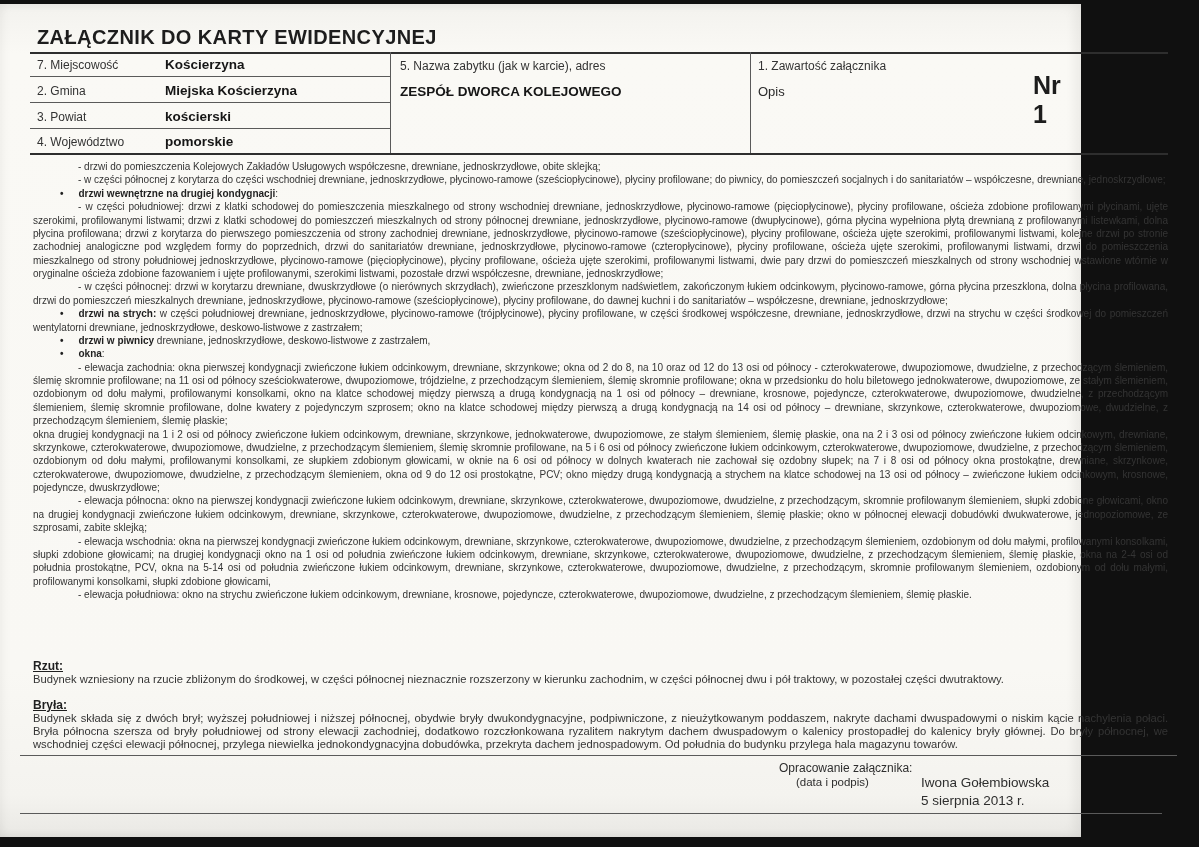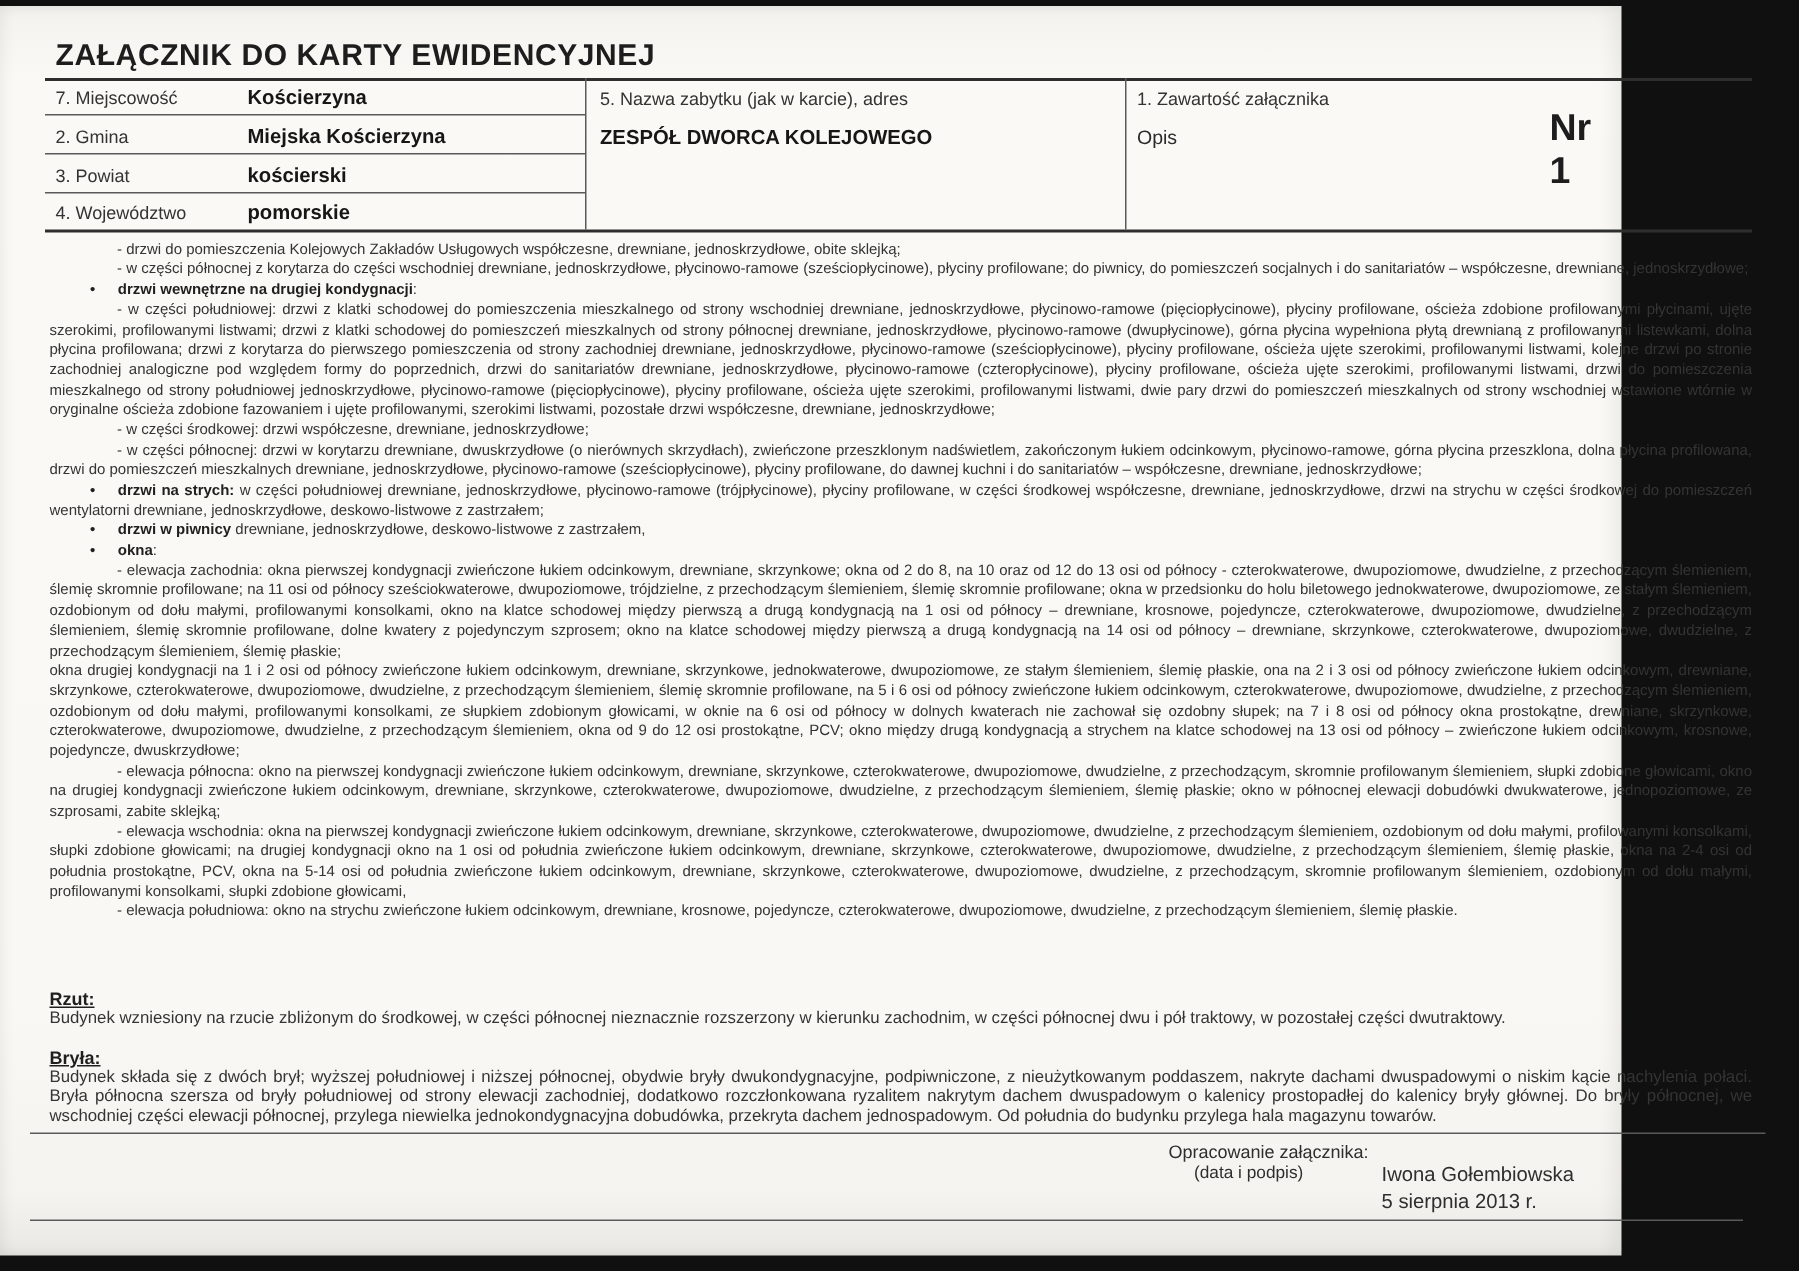--- a/index.html
+++ b/index.html
@@ -59,21 +59,20 @@
   <div class="abs fvalue" style="left:400px;top:80px;">ZESPÓŁ DWORCA KOLEJOWEGO</div>
 
   <div class="abs cell-label" style="left:758px;top:55px;">1. Zawartość załącznika</div>
   <div class="abs" style="left:758px;top:80px;font-size:13px;color:#2b2b2b;">Opis</div>
 
   <div class="abs body-text">
     <p class="para dash">- drzwi do pomieszczenia Kolejowych Zakładów Usługowych współczesne, drewniane, jednoskrzydłowe, obite sklejką;</p>
     <p class="para dash">- w części północnej z korytarza do części wschodniej drewniane, jednoskrzydłowe, płycinowo-ramowe (sześciopłycinowe), płyciny profilowane; do piwnicy, do pomieszczeń socjalnych i do sanitariatów – współczesne, drewniane, jednoskrzydłowe;</p>
     <p class="para bullet"><span class="blt">•</span><span class="lead">drzwi wewnętrzne na drugiej kondygnacji</span><span>:</span></p>
     <p class="para dash">- w części południowej: drzwi z klatki schodowej do pomieszczenia mieszkalnego od strony wschodniej drewniane, jednoskrzydłowe, płycinowo-ramowe (pięciopłycinowe), płyciny profilowane, ościeża zdobione profilowanymi płycinami, ujęte szerokimi, profilowanymi listwami; drzwi z klatki schodowej do pomieszczeń mieszkalnych od strony północnej drewniane, jednoskrzydłowe, płycinowo-ramowe (dwupłycinowe), górna płycina wypełniona płytą drewnianą z profilowanymi listewkami, dolna płycina profilowana; drzwi z korytarza do pierwszego pomieszczenia od strony zachodniej drewniane, jednoskrzydłowe, płycinowo-ramowe (sześciopłycinowe), płyciny profilowane, ościeża ujęte szerokimi, profilowanymi listwami, kolejne drzwi po stronie zachodniej analogiczne pod względem formy do poprzednich, drzwi do sanitariatów drewniane, jednoskrzydłowe, płycinowo-ramowe (czteropłycinowe), płyciny profilowane, ościeża ujęte szerokimi, profilowanymi listwami, drzwi do pomieszczenia mieszkalnego od strony południowej jednoskrzydłowe, płycinowo-ramowe (pięciopłycinowe), płyciny profilowane, ościeża ujęte szerokimi, profilowanymi listwami, dwie pary drzwi do pomieszczeń mieszkalnych od strony wschodniej wstawione wtórnie w oryginalne ościeża zdobione fazowaniem i ujęte profilowanymi, szerokimi listwami, pozostałe drzwi współczesne, drewniane, jednoskrzydłowe;</p>
-    <p class="para dash">- w części środkowej: drzwi współczesne, drewniane, jednoskrzydłowe;</p>
     <p class="para dash">- w części północnej: drzwi w korytarzu drewniane, dwuskrzydłowe (o nierównych skrzydłach), zwieńczone przeszklonym nadświetlem, zakończonym łukiem odcinkowym, płycinowo-ramowe, górna płycina przeszklona, dolna płycina profilowana, drzwi do pomieszczeń mieszkalnych drewniane, jednoskrzydłowe, płycinowo-ramowe (sześciopłycinowe), płyciny profilowane, do dawnej kuchni i do sanitariatów – współczesne, drewniane, jednoskrzydłowe;</p>
     <p class="para bullet"><span class="blt">•</span><span class="lead">drzwi na strych:</span><span> w części południowej drewniane, jednoskrzydłowe, płycinowo-ramowe (trójpłycinowe), płyciny profilowane, w części środkowej współczesne, drewniane, jednoskrzydłowe, drzwi na strychu w części środkowej do pomieszczeń wentylatorni drewniane, jednoskrzydłowe, deskowo-listwowe z zastrzałem;</span></p>
     <p class="para bullet"><span class="blt">•</span><span class="lead">drzwi w piwnicy</span><span> drewniane, jednoskrzydłowe, deskowo-listwowe z zastrzałem,</span></p>
     <p class="para bullet"><span class="blt">•</span><span class="lead">okna</span><span>:</span></p>
     <p class="para dash">- elewacja zachodnia: okna pierwszej kondygnacji zwieńczone łukiem odcinkowym, drewniane, skrzynkowe; okna od 2 do 8, na 10 oraz od 12 do 13 osi od północy - czterokwaterowe, dwupoziomowe, dwudzielne, z przechodzącym ślemieniem, ślemię skromnie profilowane; na 11 osi od północy sześciokwaterowe, dwupoziomowe, trójdzielne, z przechodzącym ślemieniem, ślemię skromnie profilowane; okna w przedsionku do holu biletowego jednokwaterowe, dwupoziomowe, ze stałym ślemieniem, ozdobionym od dołu małymi, profilowanymi konsolkami, okno na klatce schodowej między pierwszą a drugą kondygnacją na 1 osi od północy – drewniane, krosnowe, pojedyncze, czterokwaterowe, dwupoziomowe, dwudzielne, z przechodzącym ślemieniem, ślemię skromnie profilowane, dolne kwatery z pojedynczym szprosem; okno na klatce schodowej między pierwszą a drugą kondygnacją na 14 osi od północy – drewniane, skrzynkowe, czterokwaterowe, dwupoziomowe, dwudzielne, z przechodzącym ślemieniem, ślemię płaskie;</p>
     <p class="para plain">okna drugiej kondygnacji na 1 i 2 osi od północy zwieńczone łukiem odcinkowym, drewniane, skrzynkowe, jednokwaterowe, dwupoziomowe, ze stałym ślemieniem, ślemię płaskie, ona na 2 i 3 osi od północy zwieńczone łukiem odcinkowym, drewniane, skrzynkowe, czterokwaterowe, dwupoziomowe, dwudzielne, z przechodzącym ślemieniem, ślemię skromnie profilowane, na 5 i 6 osi od północy zwieńczone łukiem odcinkowym, czterokwaterowe, dwupoziomowe, dwudzielne, z przechodzącym ślemieniem, ozdobionym od dołu małymi, profilowanymi konsolkami, ze słupkiem zdobionym głowicami, w oknie na 6 osi od  północy w dolnych kwaterach nie zachował się ozdobny słupek; na 7 i 8 osi od północy okna prostokątne, drewniane, skrzynkowe, czterokwaterowe, dwupoziomowe, dwudzielne, z przechodzącym ślemieniem, okna od 9 do 12 osi prostokątne, PCV; okno między drugą kondygnacją a strychem na klatce schodowej na 13 osi od północy – zwieńczone łukiem odcinkowym, krosnowe, pojedyncze, dwuskrzydłowe;</p>
     <p class="para dash">- elewacja północna: okno na pierwszej kondygnacji zwieńczone łukiem odcinkowym, drewniane, skrzynkowe, czterokwaterowe, dwupoziomowe, dwudzielne, z przechodzącym, skromnie profilowanym ślemieniem, słupki zdobione głowicami, okno na drugiej kondygnacji zwieńczone łukiem odcinkowym, drewniane, skrzynkowe, czterokwaterowe, dwupoziomowe, dwudzielne, z przechodzącym ślemieniem, ślemię płaskie; okno w północnej elewacji dobudówki dwukwaterowe, jednopoziomowe, ze szprosami, zabite sklejką;</p>
     <p class="para dash">- elewacja wschodnia: okna na pierwszej kondygnacji zwieńczone łukiem odcinkowym, drewniane, skrzynkowe, czterokwaterowe, dwupoziomowe, dwudzielne, z przechodzącym ślemieniem, ozdobionym od dołu małymi, profilowanymi konsolkami, słupki zdobione głowicami; na drugiej kondygnacji okno na 1 osi od południa zwieńczone łukiem odcinkowym, drewniane, skrzynkowe, czterokwaterowe, dwupoziomowe, dwudzielne, z przechodzącym ślemieniem, ślemię płaskie, okna na 2-4 osi od południa prostokątne, PCV, okna na 5-14 osi od południa zwieńczone łukiem odcinkowym, drewniane, skrzynkowe, czterokwaterowe, dwupoziomowe, dwudzielne, z przechodzącym, skromnie profilowanym ślemieniem, ozdobionym od dołu małymi, profilowanymi konsolkami, słupki zdobione głowicami,</p>
     <p class="para dash">- elewacja południowa: okno na strychu zwieńczone łukiem odcinkowym, drewniane, krosnowe, pojedyncze, czterokwaterowe, dwupoziomowe, dwudzielne, z przechodzącym ślemieniem, ślemię płaskie.</p>
   </div>

